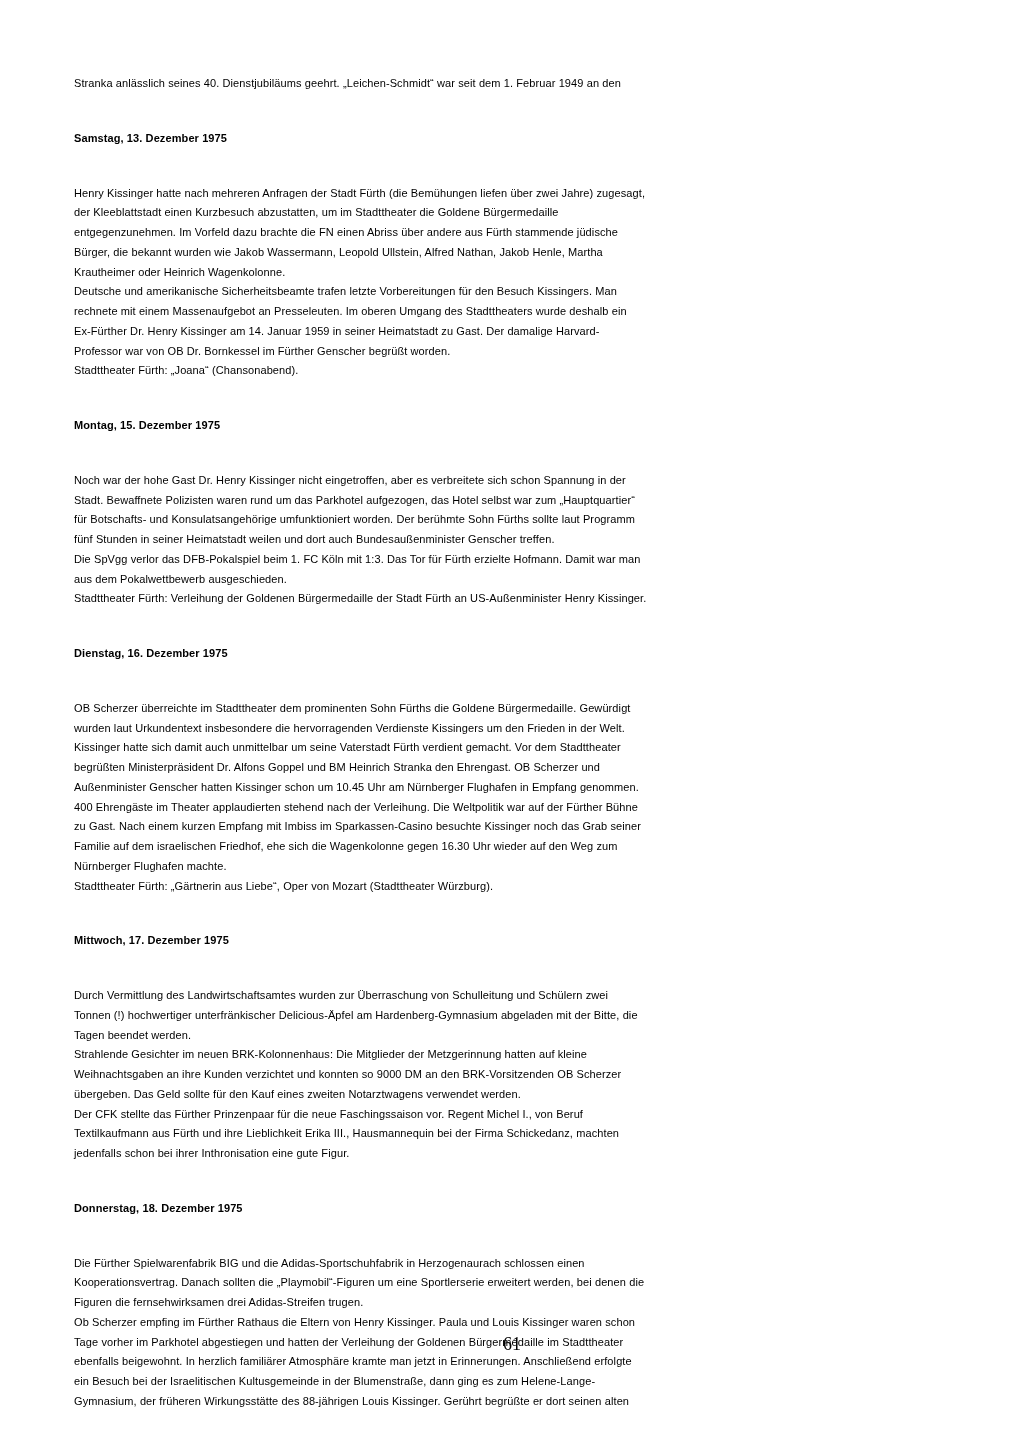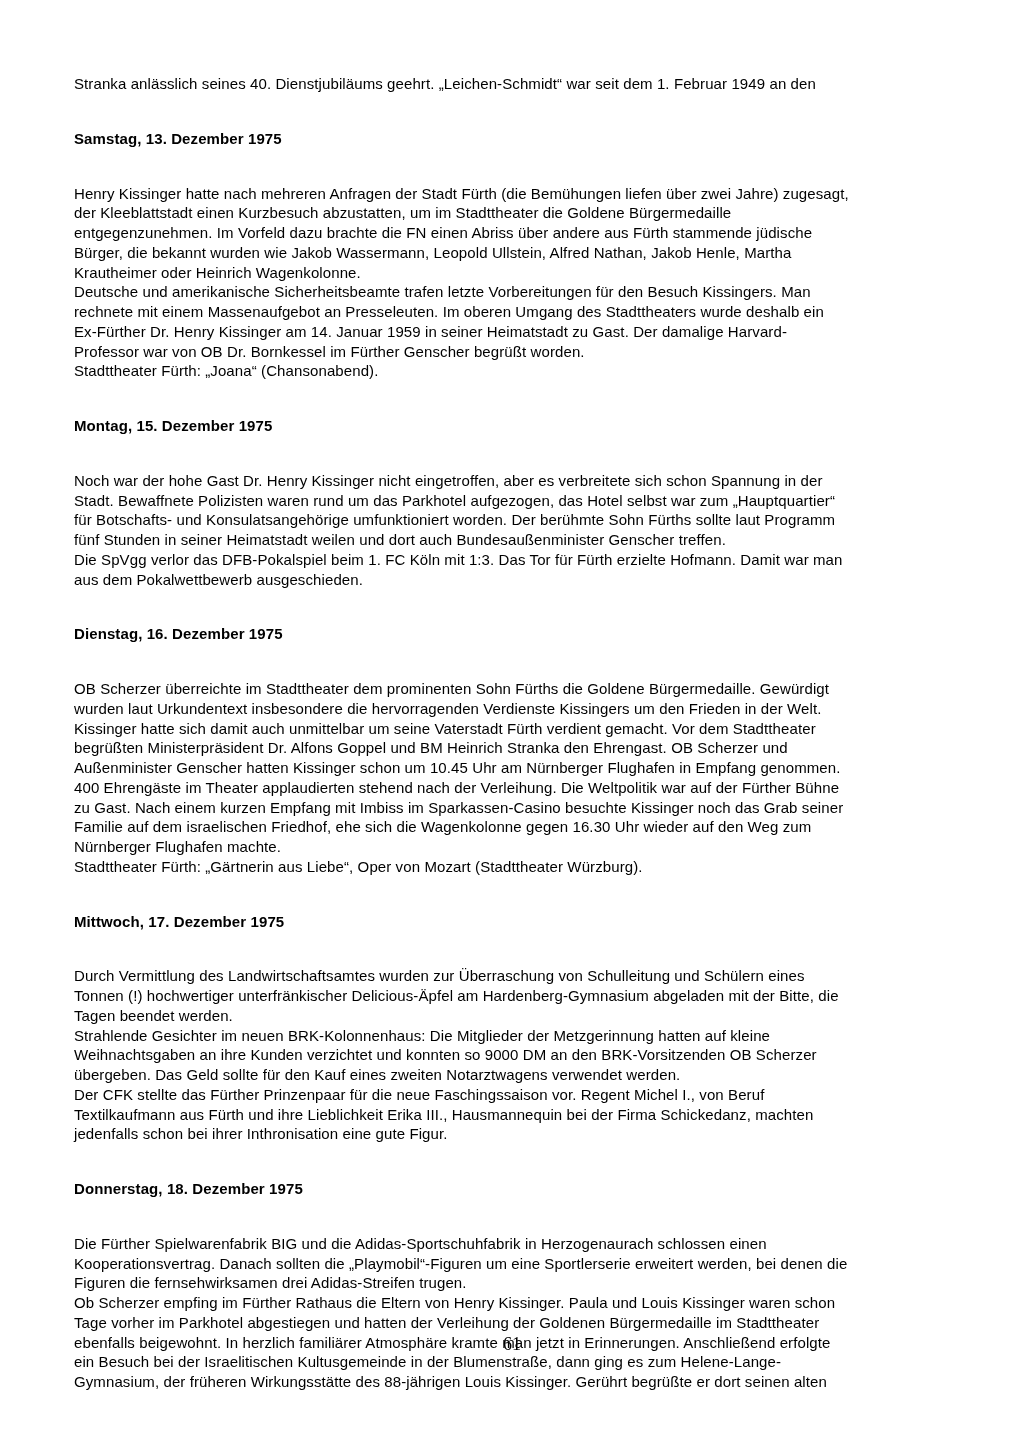--- a/index.html
+++ b/index.html
@@ -14,21 +14,21 @@
     background: #ffffff;
     color: #000000;
     font-family: "Liberation Sans", "DejaVu Sans", sans-serif;
     overflow: hidden;
   }
   .doc-body {
     position: absolute;
     left: 74px;
     top: 74px;
     width: 890px;
-    font-size: 15px;
+    font-size: 11px;
     line-height: 19.75px;
     letter-spacing: 0.1px;
   }
   .block.paragraph {
     margin: 0;
   }
   .block.heading {
     margin: 35px 0;
     font-weight: bold;
   }
@@ -69,37 +69,38 @@
         <div class="line">Stadttheater Fürth: „Joana“ (Chansonabend).</div>
       </div>
       <div class="block heading">Montag, 15. Dezember 1975</div>
       <div class="block paragraph">
         <div class="line">Noch war der hohe Gast Dr. Henry Kissinger nicht eingetroffen, aber es verbreitete sich schon Spannung in der</div>
         <div class="line">Stadt. Bewaffnete Polizisten waren rund um das Parkhotel aufgezogen, das Hotel selbst war zum „Hauptquartier“</div>
         <div class="line">für Botschafts- und Konsulatsangehörige umfunktioniert worden. Der berühmte Sohn Fürths sollte laut Programm</div>
         <div class="line">fünf Stunden in seiner Heimatstadt weilen und dort auch Bundesaußenminister Genscher treffen.</div>
         <div class="line">Die SpVgg verlor das DFB-Pokalspiel beim 1. FC Köln mit 1:3. Das Tor für Fürth erzielte Hofmann. Damit war man</div>
         <div class="line">aus dem Pokalwettbewerb ausgeschieden.</div>
+        <div class="line">Stadttheater Fürth: Verleihung der Goldenen Bürgermedaille der Stadt Fürth an US-Außenminister Henry Kissinger.</div>
       </div>
       <div class="block heading">Dienstag, 16. Dezember 1975</div>
       <div class="block paragraph">
         <div class="line">OB Scherzer überreichte im Stadttheater dem prominenten Sohn Fürths die Goldene Bürgermedaille. Gewürdigt</div>
         <div class="line">wurden laut Urkundentext insbesondere die hervorragenden Verdienste Kissingers um den Frieden in der Welt.</div>
         <div class="line">Kissinger hatte sich damit auch unmittelbar um seine Vaterstadt Fürth verdient gemacht. Vor dem Stadttheater</div>
         <div class="line">begrüßten Ministerpräsident Dr. Alfons Goppel und BM Heinrich Stranka den Ehrengast. OB Scherzer und</div>
         <div class="line">Außenminister Genscher hatten Kissinger schon um 10.45 Uhr am Nürnberger Flughafen in Empfang genommen.</div>
         <div class="line">400 Ehrengäste im Theater applaudierten stehend nach der Verleihung. Die Weltpolitik war auf der Fürther Bühne</div>
         <div class="line">zu Gast. Nach einem kurzen Empfang mit Imbiss im Sparkassen-Casino besuchte Kissinger noch das Grab seiner</div>
         <div class="line">Familie auf dem israelischen Friedhof, ehe sich die Wagenkolonne gegen 16.30 Uhr wieder auf den Weg zum</div>
         <div class="line">Nürnberger Flughafen machte.</div>
         <div class="line">Stadttheater Fürth: „Gärtnerin aus Liebe“, Oper von Mozart (Stadttheater Würzburg).</div>
       </div>
       <div class="block heading">Mittwoch, 17. Dezember 1975</div>
       <div class="block paragraph">
-        <div class="line">Durch Vermittlung des Landwirtschaftsamtes wurden zur Überraschung von Schulleitung und Schülern eines</div>
+        <div class="line">Durch Vermittlung des Landwirtschaftsamtes wurden zur Überraschung von Schulleitung und Schülern zwei</div>
         <div class="line">Tonnen (!) hochwertiger unterfränkischer Delicious-Äpfel am Hardenberg-Gymnasium abgeladen mit der Bitte, die</div>
         <div class="line">Tagen beendet werden.</div>
         <div class="line">Strahlende Gesichter im neuen BRK-Kolonnenhaus: Die Mitglieder der Metzgerinnung hatten auf kleine</div>
         <div class="line">Weihnachtsgaben an ihre Kunden verzichtet und konnten so 9000 DM an den BRK-Vorsitzenden OB Scherzer</div>
         <div class="line">übergeben. Das Geld sollte für den Kauf eines zweiten Notarztwagens verwendet werden.</div>
         <div class="line">Der CFK stellte das Fürther Prinzenpaar für die neue Faschingssaison vor. Regent Michel I., von Beruf</div>
         <div class="line">Textilkaufmann aus Fürth und ihre Lieblichkeit Erika III., Hausmannequin bei der Firma Schickedanz, machten</div>
         <div class="line">jedenfalls schon bei ihrer Inthronisation eine gute Figur.</div>
       </div>
       <div class="block heading">Donnerstag, 18. Dezember 1975</div>

